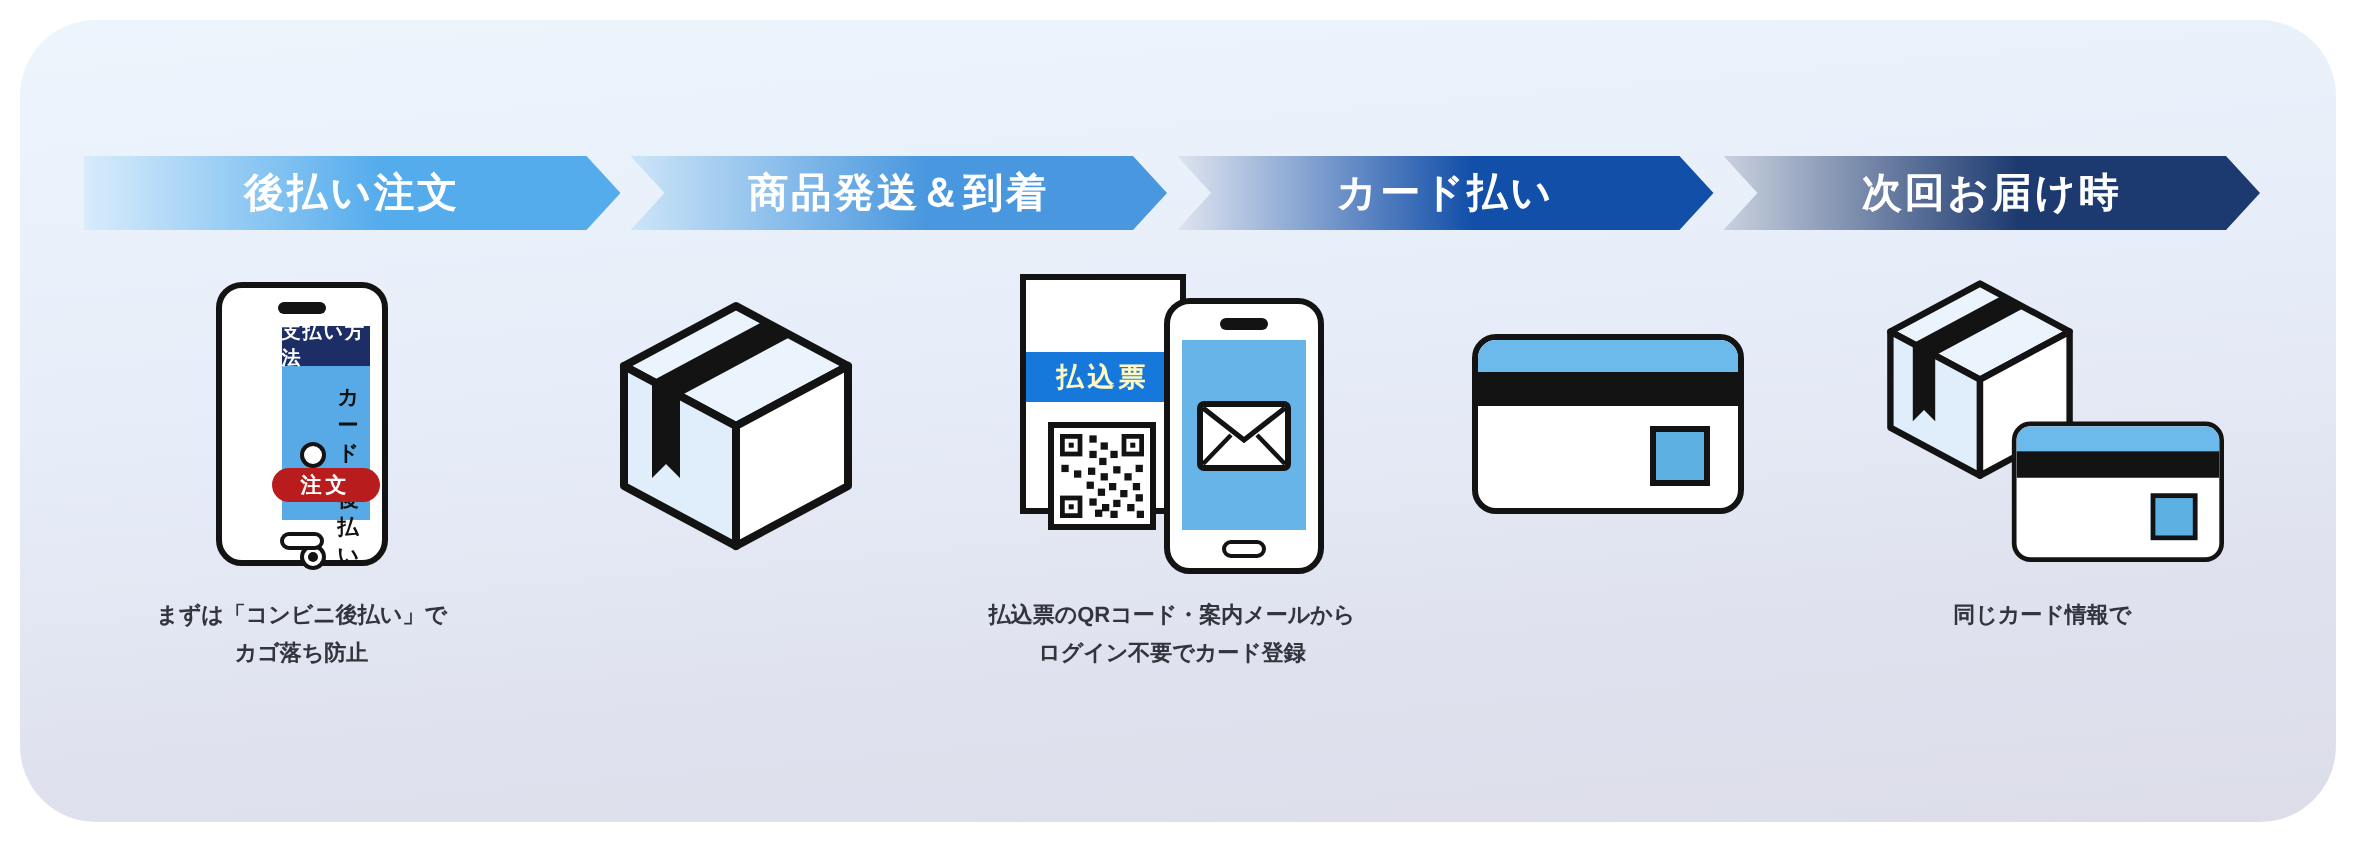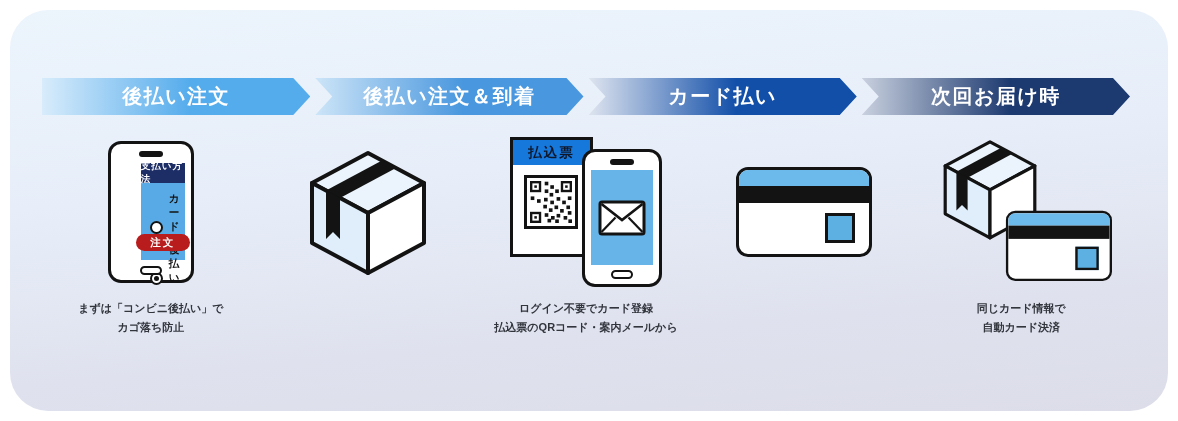--- a/index.html
+++ b/index.html
@@ -34,22 +34,22 @@
   .radio { width:13px; height:13px; background:#fff; border:2.6px solid #131313; border-radius:50%;
            display:flex; align-items:center; justify-content:center; flex:0 0 auto; }
   .radio .dot { width:5px; height:5px; background:#131313; border-radius:50%; }
   .order-btn { position:absolute; bottom:9px; left:50%; transform:translateX(-50%); width:54px; height:17px;
                background:#b91c1c; border-radius:9px; color:#fff; font-size:10.5px; font-weight:700;
                display:flex; align-items:center; justify-content:center; letter-spacing:2px; }
 
   
   .slip-combo { position:relative; width:152px; height:158px; }
   .slip { position:absolute; left:0; top:4px; width:83px; height:120px; background:#fff; border:3.5px solid #131313; }
-  .slip .hdr { height:25px; background:#1778dc; color:#0f172a; font-size:13.5px; font-weight:800;
-               display:flex; align-items:center; justify-content:center; letter-spacing:2px; }
+  .slip .hdr { height:25px; background:#1778dc; color:#fef9c3; font-size:13.5px; font-weight:800;
+               display:flex; align-items:center; justify-content:center; letter-spacing:2px;margin-top:36px; }
   .qr-frame { width:54px; height:54px; margin:10px auto 0; border:3px solid #131313; background:#fff; padding:3px; }
   .phone.mail { position:absolute; right:0; top:16px; width:80px; height:138px; }
   .screen-mail { position:absolute; top:18px; left:6px; right:6px; bottom:19px; background:#67b4e9;
                  display:flex; align-items:center; justify-content:center; }
 
   
   .ccard { position:relative; width:136px; height:90px; background:#fff; border:3.5px solid #131313; border-radius:12px; overflow:hidden; }
   .ccard .band { height:16px; background:#6cb9ec; }
   .ccard .stripe { height:17px; background:#131313; }
   .ccard .chip { position:absolute; right:14px; bottom:11px; width:30px; height:30px; background:#5cb0e2; border:3px solid #131313; }
@@ -63,21 +63,21 @@
 <body>
 
 <div class="stage">
   <div class="panel"></div>
 
   <div class="arrow-band">
     <div class="arrow-seg first" style="background: linear-gradient(90deg, rgb(216, 236, 251) 0%, rgb(85, 172, 236) 55%);">
       <span>後払い注文</span>
     </div>
     <div class="arrow-seg" style="background: linear-gradient(90deg, rgb(205, 229, 248) 0%, rgb(73, 151, 222) 55%);">
-      <span>後払い注文＆到着</span>
+      <span>商品発送＆到着</span>
     </div>
     <div class="arrow-seg" style="background: linear-gradient(90deg, rgb(222, 228, 239) 0%, rgb(18, 79, 169) 55%);">
       <span>カード払い</span>
     </div>
     <div class="arrow-seg" style="background: linear-gradient(90deg, rgb(201, 209, 223) 0%, rgb(29, 58, 112) 55%);">
       <span>次回お届け時</span>
     </div>
   </div>
 
   <div class="columns">
@@ -183,22 +183,22 @@
                 <polyline points="3.5,4 24,20 44.5,4" fill="none" stroke="#131313" stroke-width="2.6"></polyline>
                 <line x1="3.5" y1="32" x2="17.5" y2="17.5" stroke="#131313" stroke-width="2.2"></line>
                 <line x1="44.5" y1="32" x2="30.5" y2="17.5" stroke="#131313" stroke-width="2.2"></line>
               </svg>
             </div>
             <div class="home"></div>
           </div>
         </div>
       </div>
       <div class="caption">
+        <div>払込票のQRコード・案内メールから</div>
         <div>ログイン不要でカード登録</div>
-        <div>払込票のQRコード・案内メールから</div>
       </div>
     </div>
 
     <div class="col">
       <div class="illo">
         <div class="ccard">
           <div class="band"></div>
           <div class="stripe"></div>
           <div class="chip"></div>
         </div>
@@ -217,18 +217,17 @@
           </svg>
           <div class="ccard">
             <div class="band"></div>
             <div class="stripe"></div>
             <div class="chip"></div>
           </div>
         </div>
       </div>
       <div class="caption">
         <div>同じカード情報で</div>
-        <div>自動カード決済</div>
       </div>
     </div>
 
   </div>
 </div>
 
 </body></html>

